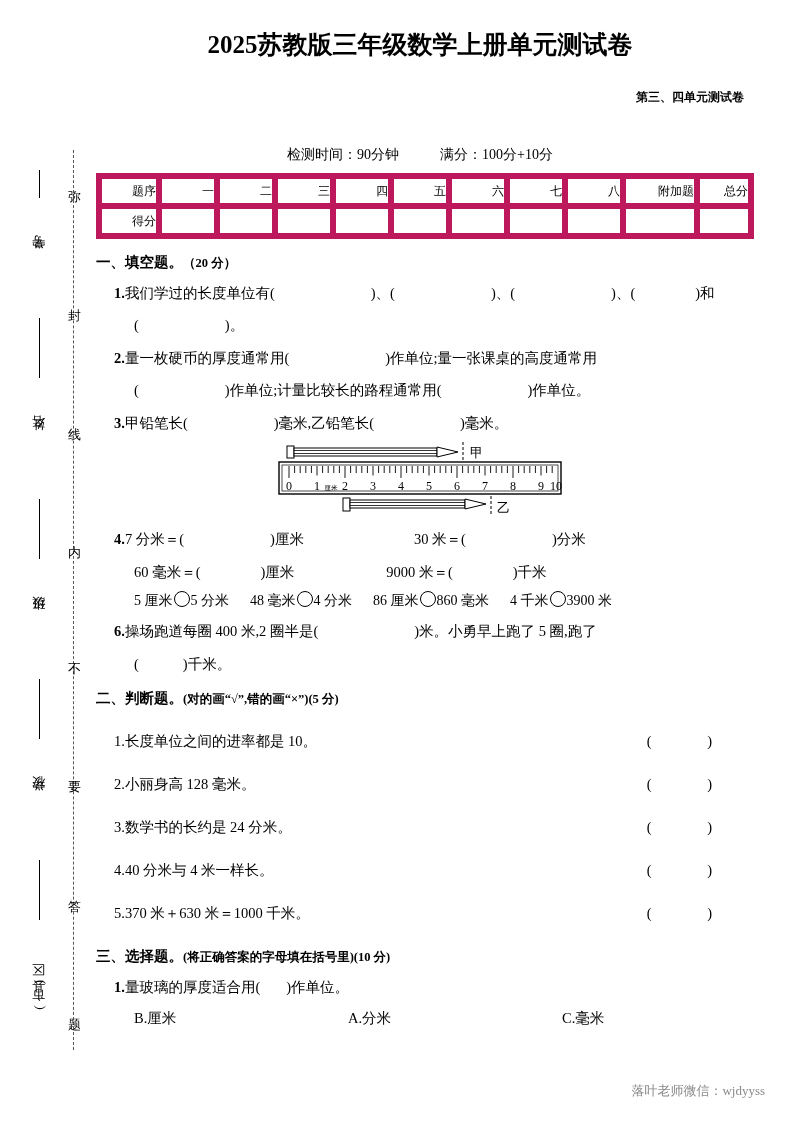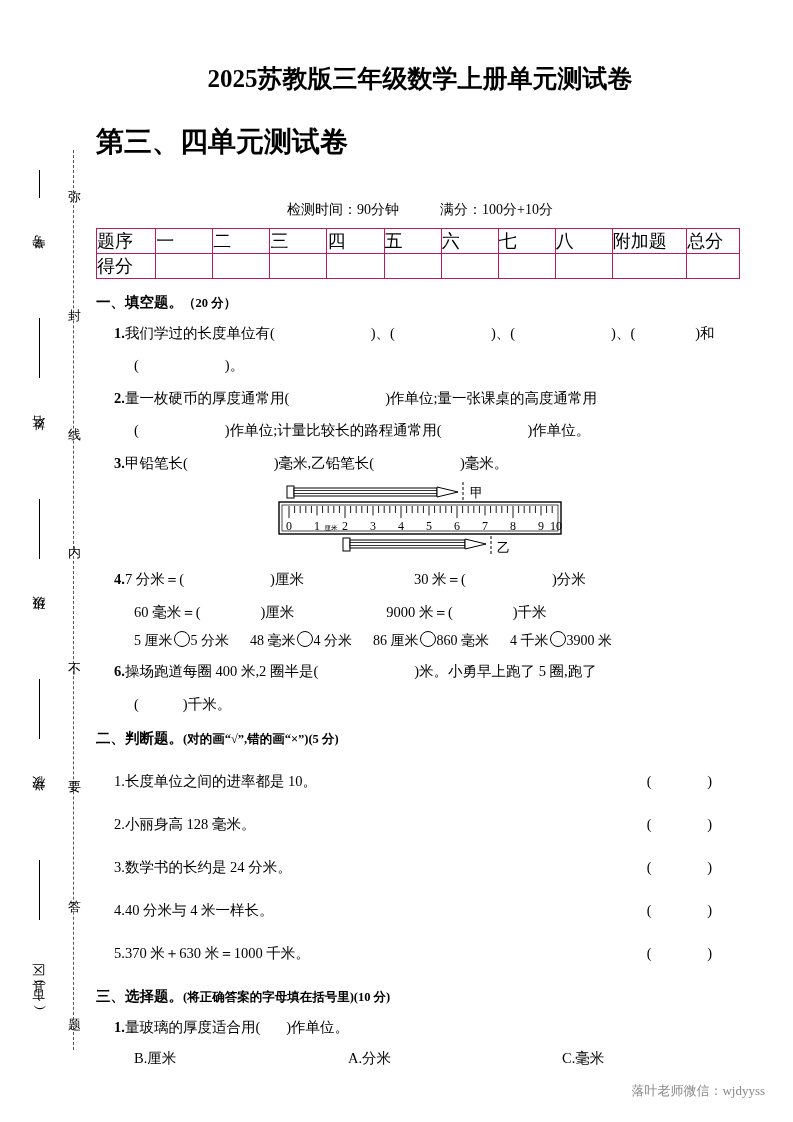--- a/index.html
+++ b/index.html
@@ -89,27 +89,27 @@
     position: absolute;
     left: 96px;
     top: 0;
     width: 648px;
     height: 1122px;
   }
   .title-main {
     text-align: center;
     font-size: 25px;
     font-weight: bold;
-    margin-top: 62px;
+    margin-top: 28px;
     letter-spacing: 0px;
     font-family: "Liberation Serif", "DejaVu Serif", serif;
   }
   .title-sub {
-    text-align: left;
-    font-size: 28px;
+    text-align: right;
+    font-size: 12px;
     font-weight: bold;
     margin-top: 28px;
   }
   .exam-meta {
     text-align: center;
     font-size: 14px;
     font-weight: normal;
     margin-top: 40px;
   }
   .exam-meta .gap {
@@ -117,24 +117,24 @@
     width: 34px;
   }
 
   table.score-table {
     border-collapse: collapse;
     width: 644px;
     margin-top: 9px;
     table-layout: fixed;
   }
   table.score-table td {
-    border: 1px solid #be185d;
+    border: 6px solid #be185d;
     height: 24px;
-    text-align: left;
-    font-size: 18px;
+    text-align: right;
+    font-size: 12px;
     padding: 0;
   }
   table.score-table td.lbl { width: 54px; }
   table.score-table td.num { width: 52px; }
   table.score-table td.extra { width: 68px; }
   table.score-table td.total { width: 48px; }
 
   
   .section-head {
     font-size: 14.5px;

